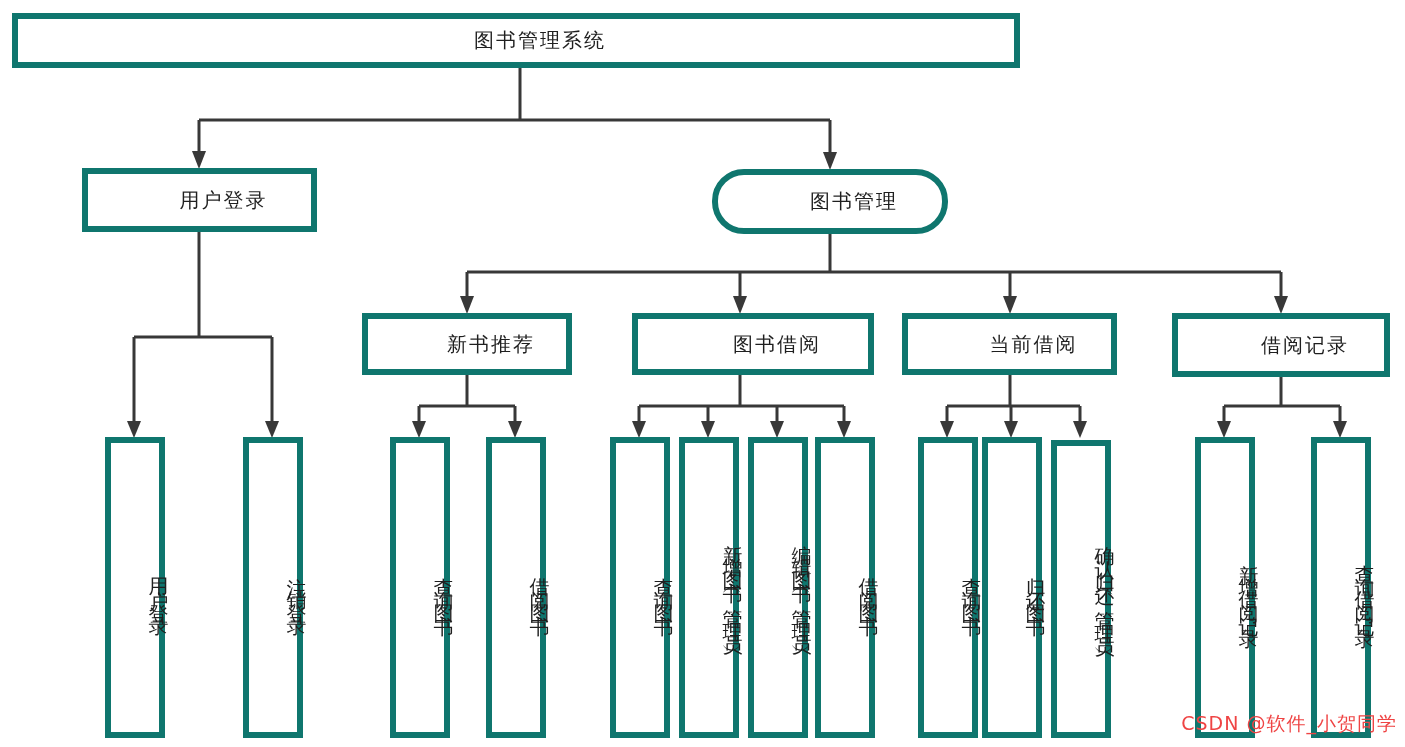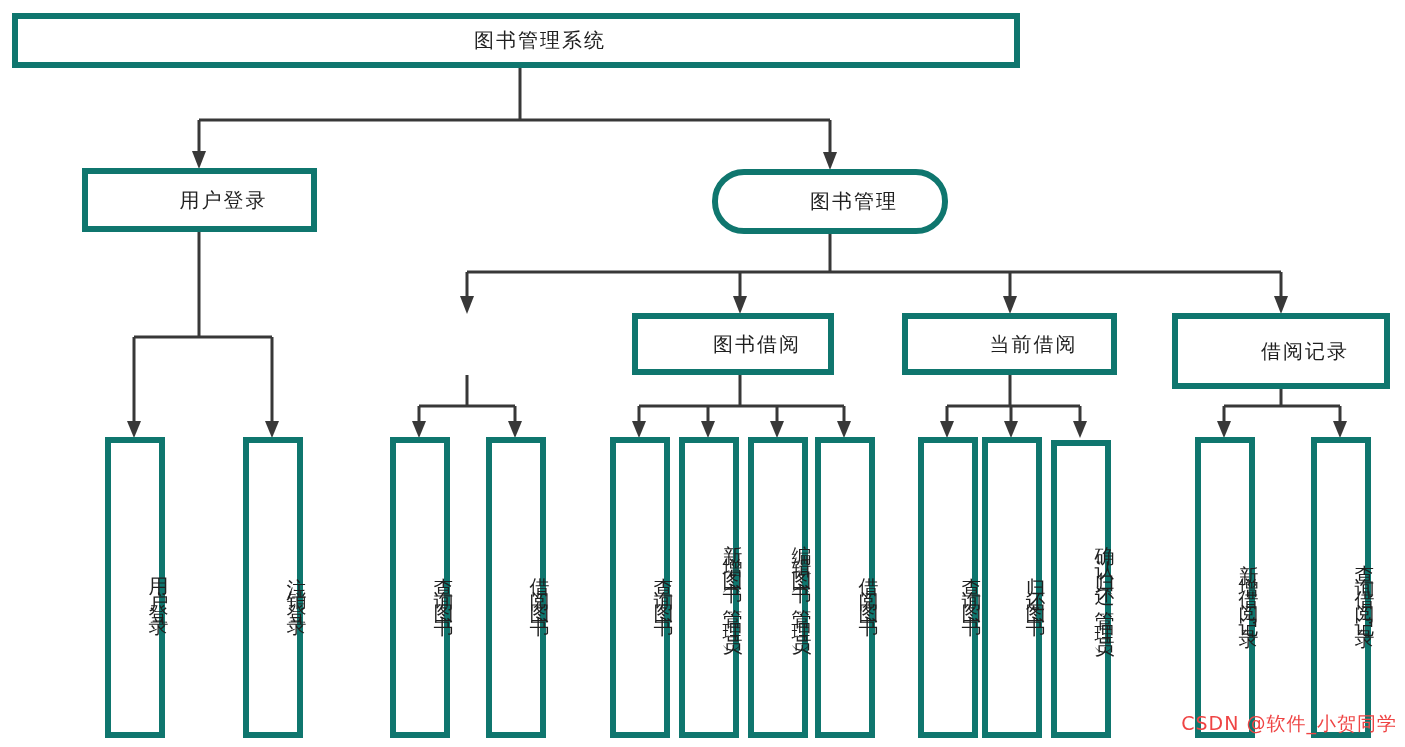--- a/index.html
+++ b/index.html
@@ -107,27 +107,30 @@
     <span class="label">图书管理系统</span>
   </div>
 
   <div class="box h" style="left:82px; top:168px; width:235px; height:64px;">
     <span class="label">用户登录</span>
   </div>
   <div class="box h" style="left:712px; top:169px; width:236px; height:65px;border-radius:32px;">
     <span class="label">图书管理</span>
   </div>
 
-  <div class="box h" style="left:632px; top:313px; width:202px; height:62px;">
+  <div class="box h" style="left:362px; top:313px; width:210px; height:62px;">
+    <span class="label">新书推荐</span>
+  </div>
+  <div class="box h" style="left:632px; top:313px; width:242px; height:62px;">
     <span class="label">图书借阅</span>
   </div>
   <div class="box h" style="left:902px; top:313px; width:215px; height:62px;">
     <span class="label">当前借阅</span>
   </div>
-  <div class="box h" style="left:1172px; top:313px; width:218px; height:76px;">
+  <div class="box h" style="left:1172px; top:313px; width:218px; height:64px;">
     <span class="label">借阅记录</span>
   </div>
 
   <div class="box v" style="left:105px; top:437px; width:58px; height:301px;">
     <span class="label">用户登录</span>
   </div>
   <div class="box v" style="left:243px; top:437px; width:58px; height:301px;">
     <span class="label">注销登录</span>
   </div>
 

